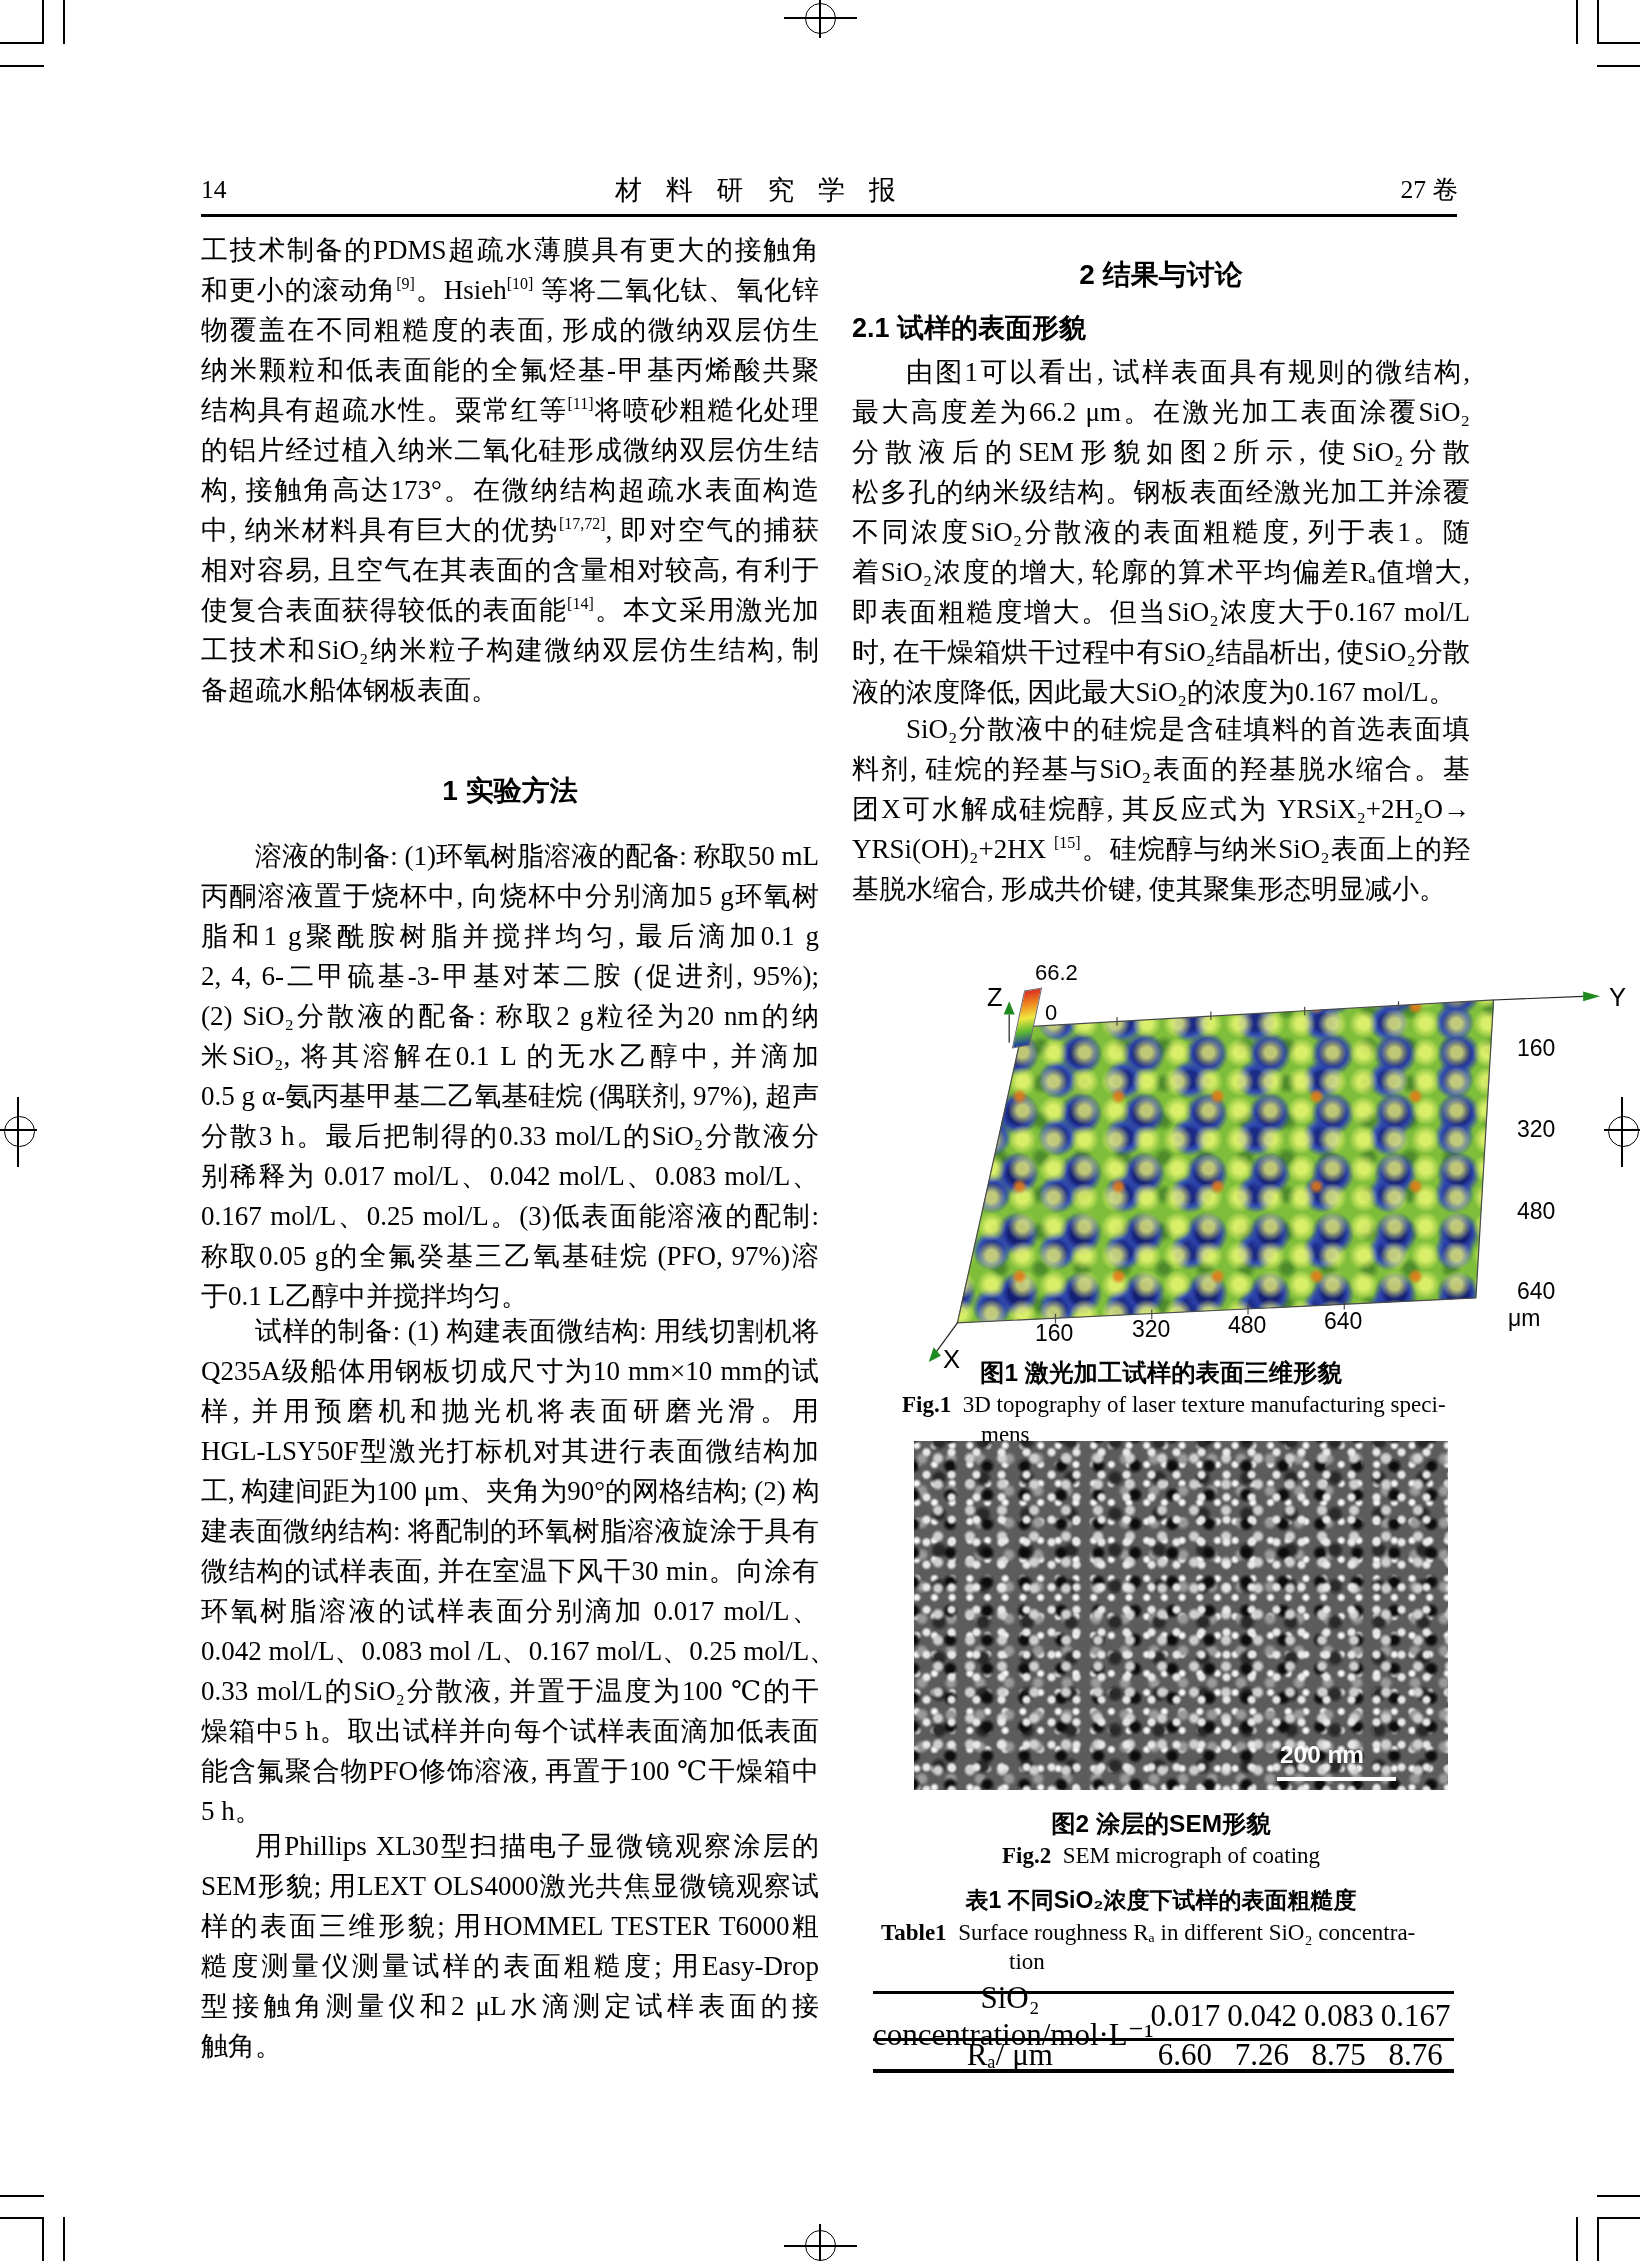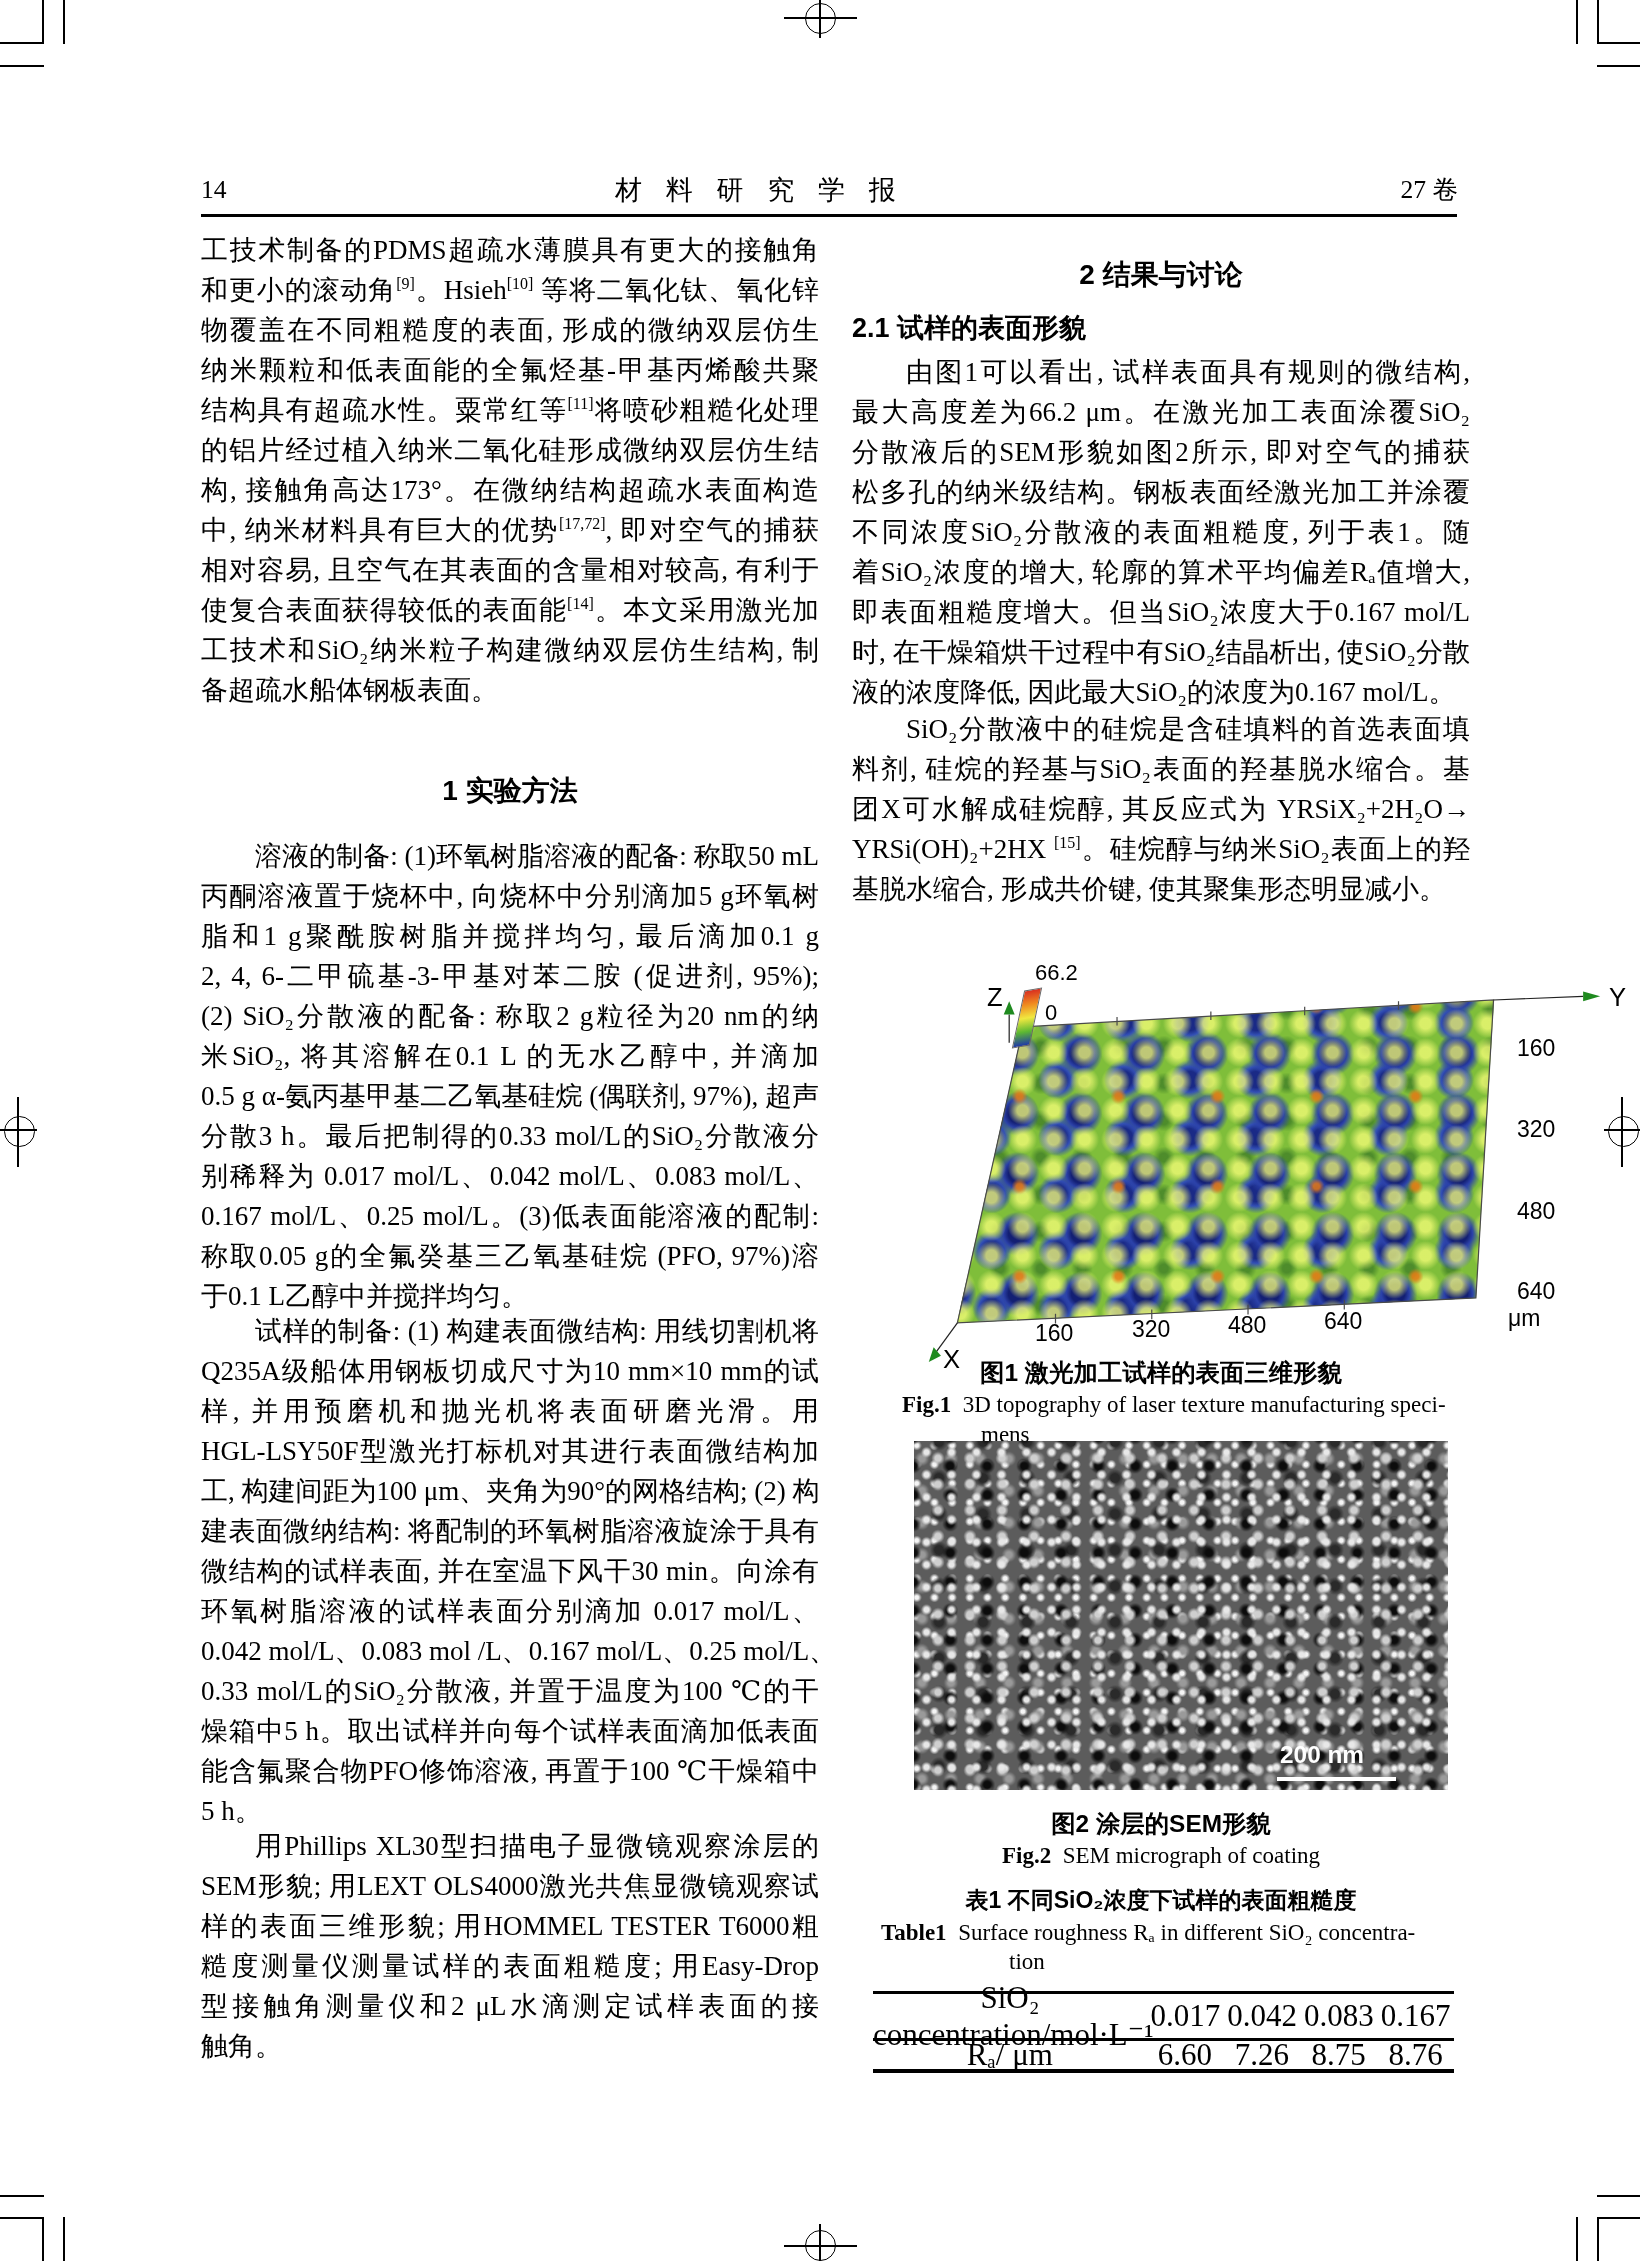--- a/index.html
+++ b/index.html
@@ -173,21 +173,21 @@
       <div class="tline">型接触角测量仪和2 μL水滴测定试样表面的接</div>
       <div class="tline">触角。</div>
     </div>
 
   <div class="hsec" style="left:852px;top:253px;">2 结果与讨论</div>
   <div class="hsub" style="left:852px;top:310px;">2.1 试样的表面形貌</div>
 
   <div class="para indent freelast" style="left:852px;top:352px;">
       <div class="tline">由图1可以看出, 试样表面具有规则的微结构,</div>
       <div class="tline">最大高度差为66.2 μm。在激光加工表面涂覆SiO₂</div>
-      <div class="tline">分散液后的SEM形貌如图2所示, 即对空气的捕获</div>
+      <div class="tline">分散液后的SEM形貌如图2所示, 使SiO₂分散</div>
       <div class="tline">松多孔的纳米级结构。钢板表面经激光加工并涂覆</div>
       <div class="tline">不同浓度SiO₂分散液的表面粗糙度, 列于表1。随</div>
       <div class="tline">着SiO₂浓度的增大, 轮廓的算术平均偏差Rₐ值增大,</div>
       <div class="tline">即表面粗糙度增大。但当SiO₂浓度大于0.167 mol/L</div>
       <div class="tline">时, 在干燥箱烘干过程中有SiO₂结晶析出, 使SiO₂分散</div>
       <div class="tline">液的浓度降低, 因此最大SiO₂的浓度为0.167 mol/L。</div>
     </div>
   <div class="para indent freelast" style="left:852px;top:709px;">
       <div class="tline">SiO₂分散液中的硅烷是含硅填料的首选表面填</div>
       <div class="tline">料剂, 硅烷的羟基与SiO₂表面的羟基脱水缩合。基</div>

